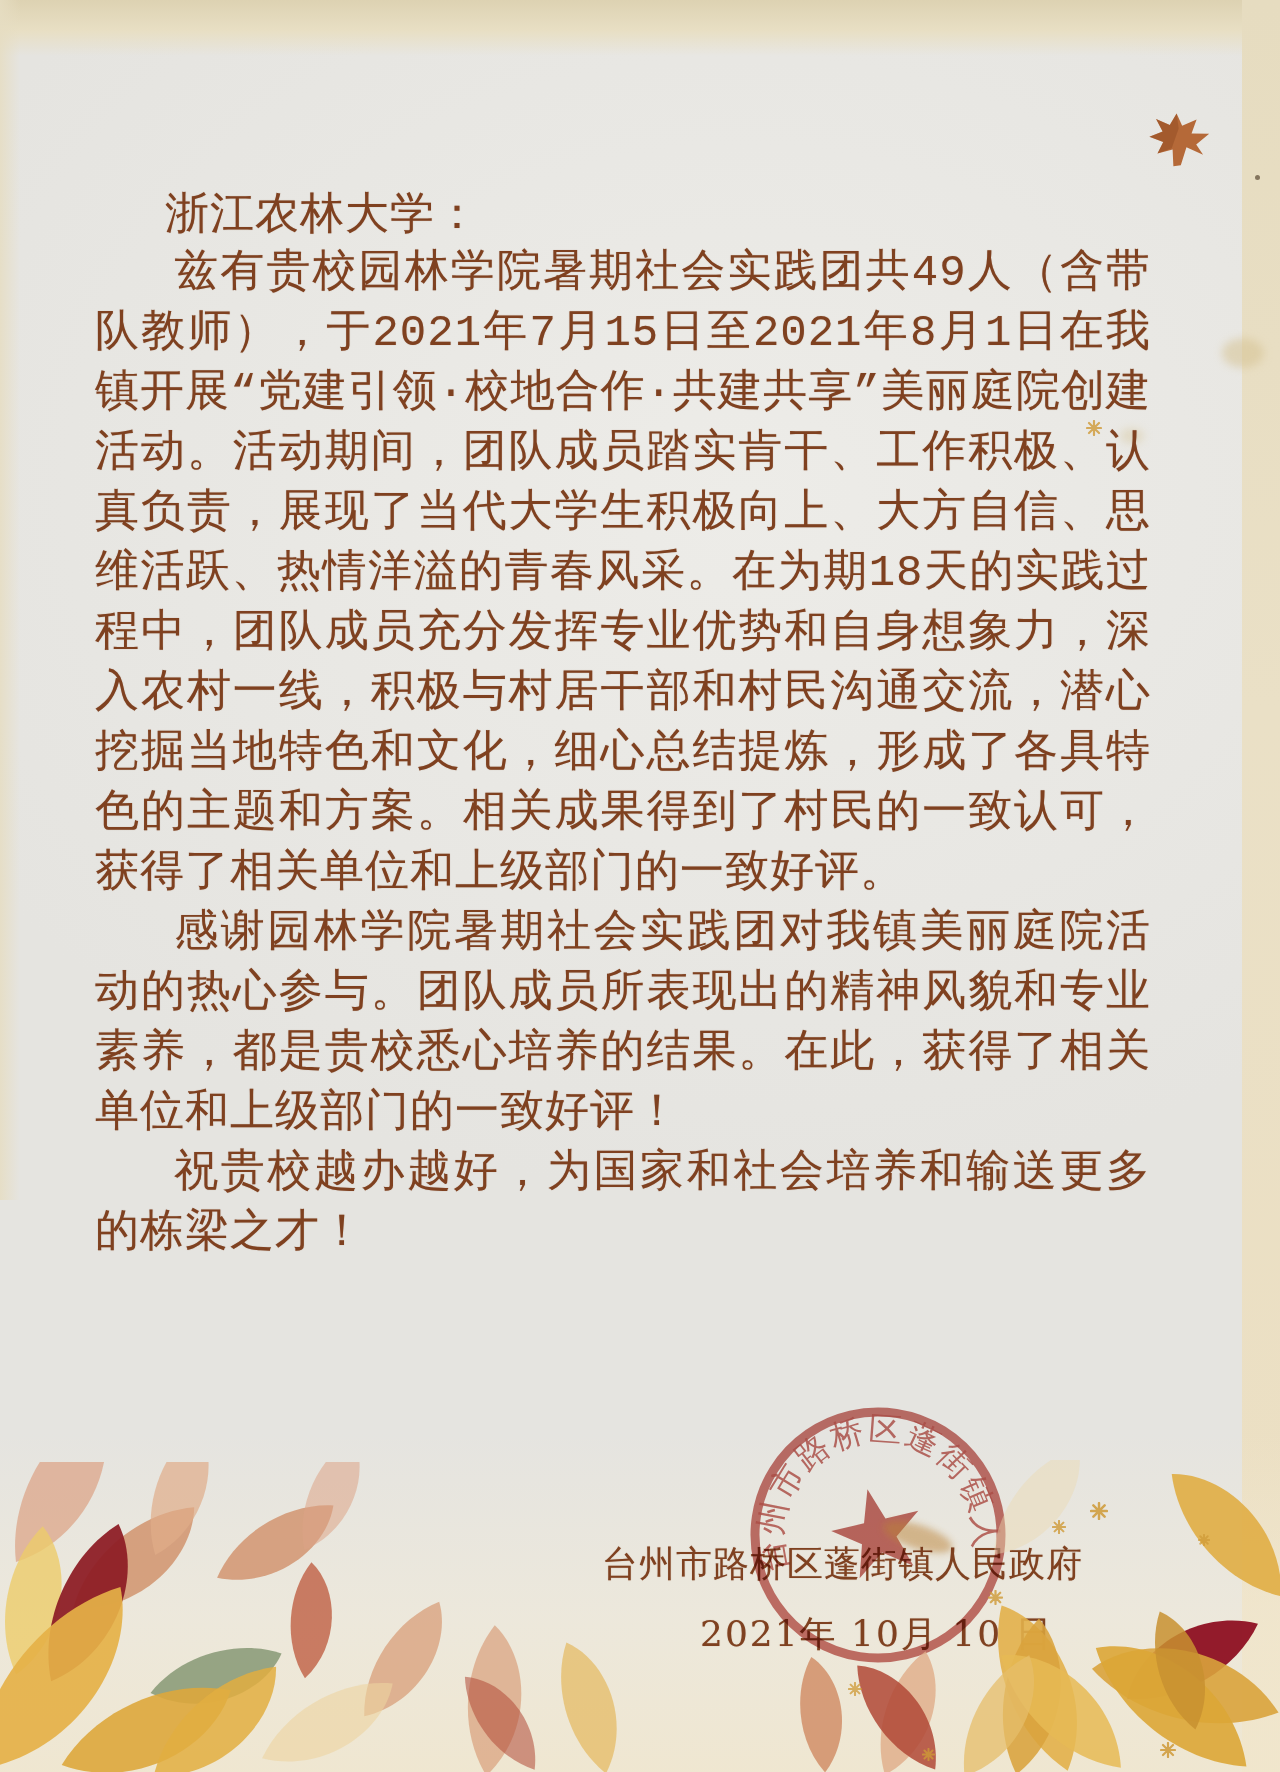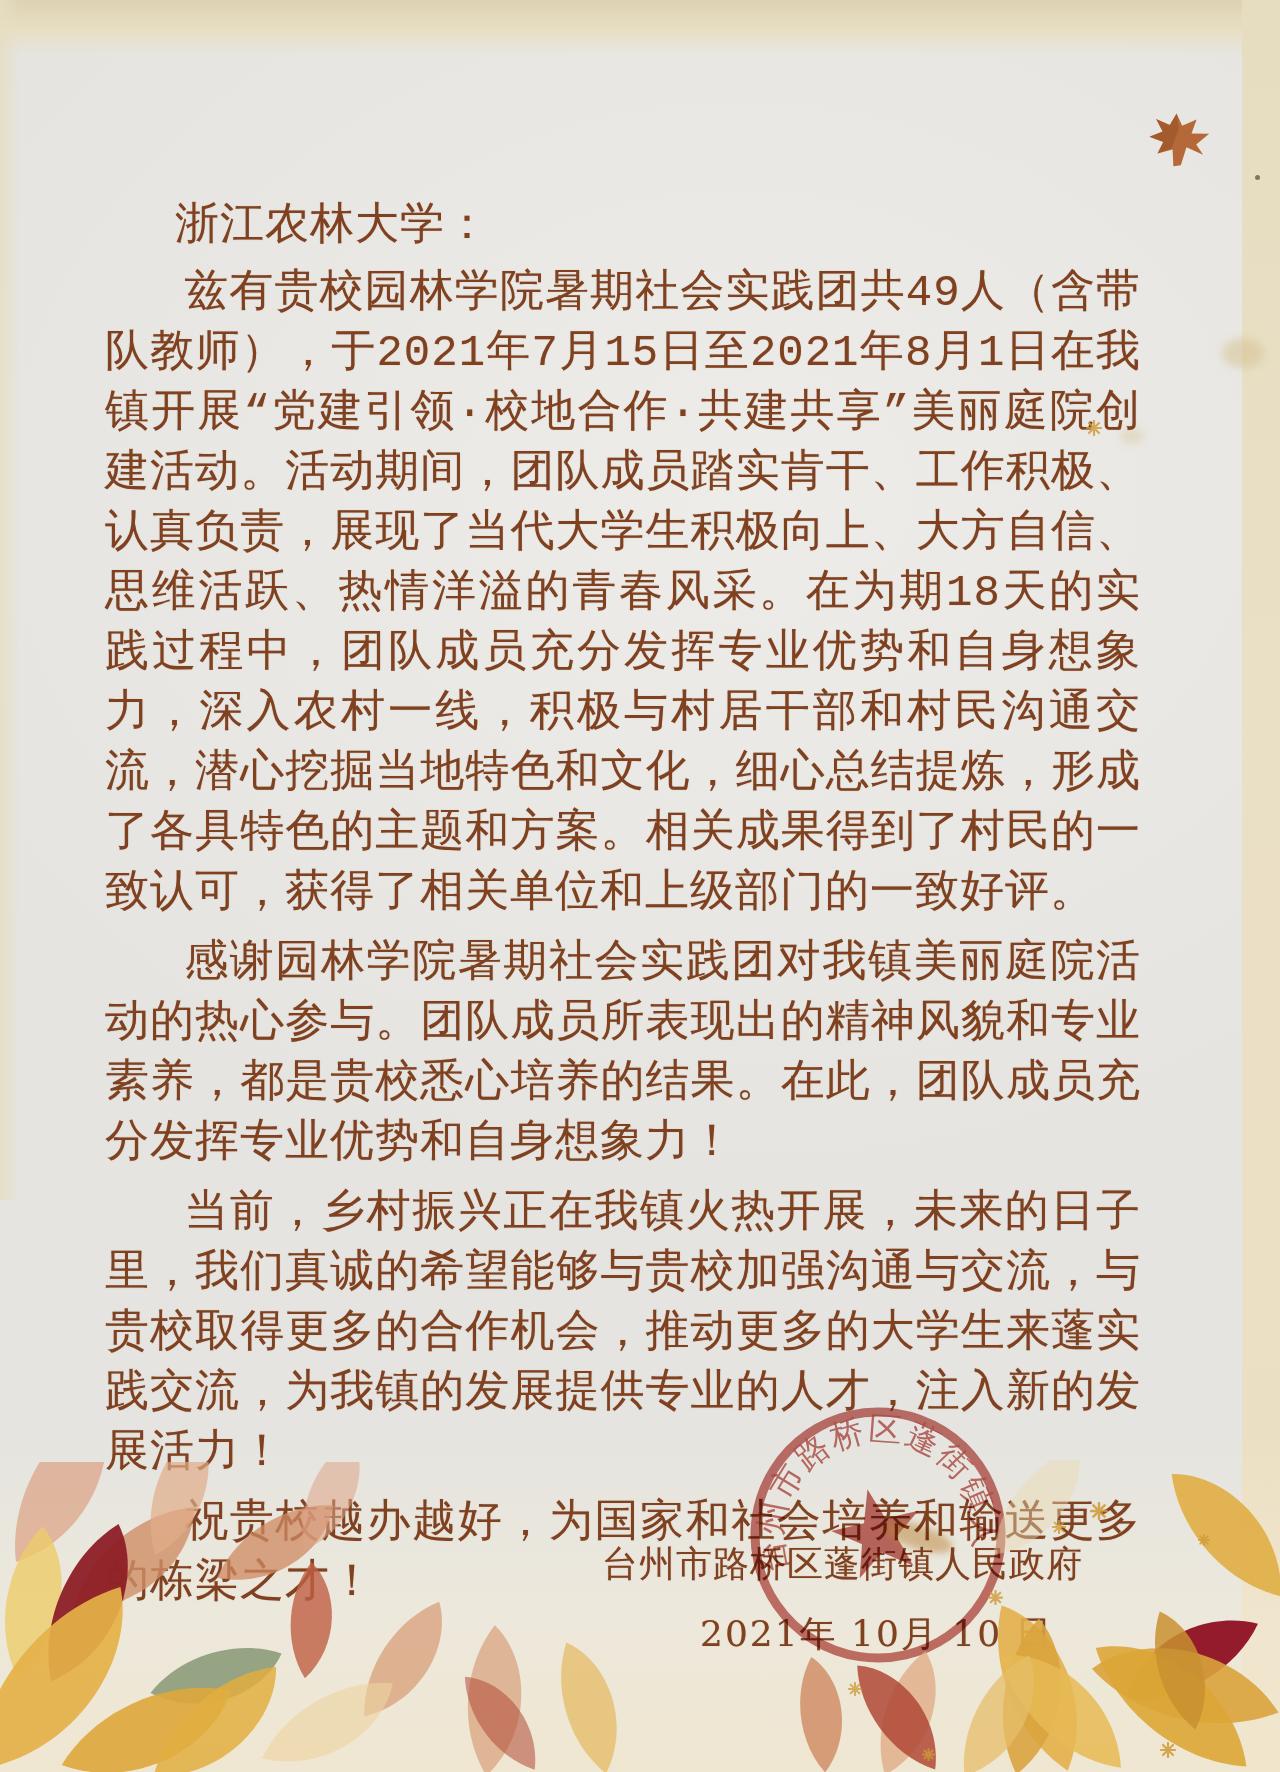--- a/index.html
+++ b/index.html
@@ -18,21 +18,21 @@
     background:linear-gradient(to right,#e6ddc2,rgba(230,221,194,0));opacity:.85;}
   .bottom-cream{position:absolute;left:0;bottom:0;width:1280px;height:340px;
     background:linear-gradient(to bottom, rgba(244,236,215,0) 0%, rgba(244,236,215,.5) 55%, rgba(241,231,206,.85) 100%);}
   
   .letter-body{
     position:absolute;left:95px;top:183px;width:1056px;
     font-size:44px;line-height:60px;letter-spacing:1px;
     color:#7f4120;text-align:justify;
     text-shadow:0 0 1px rgba(127,65,32,.4);
   }
-  .letter-body p{margin:10px;}
+  .letter-body p{margin:0;}
   .salutation{text-indent:70px;text-align:left;}
   .para{text-indent:1.8em;font-family:Liberation Mono, monospace;}
   .signature{
     position:absolute;left:602px;top:1540px;width:440px;
     font-size:36px;letter-spacing:1px;color:#7f4120;
     text-shadow:0 0 1px rgba(127,65,32,.4);white-space:nowrap;
   }
   .date-line{
     position:absolute;left:700px;top:1610px;width:300px;
     font-size:36px;letter-spacing:2px;color:#7f4120;
@@ -63,22 +63,21 @@
     <path d="M13,41 L17,29 L3,26 L15,19 L7,8 L21,12 L26,0 L30,14 L26,34 Z" fill="#8d4a22" opacity=".45" transform="rotate(8 32 26)"></path>
   </svg>
 
   <div class="stain stain1"></div>
   <div class="stain stain2"></div>
   <div class="speck"></div>
 
   <div class="letter-body">
     <p class="salutation">浙江农林大学：</p>
     <p class="para">兹有贵校园林学院暑期社会实践团共49人（含带队教师），于2021年7月15日至2021年8月1日在我镇开展“党建引领·校地合作·共建共享”美丽庭院创建活动。活动期间，团队成员踏实肯干、工作积极、认真负责，展现了当代大学生积极向上、大方自信、思维活跃、热情洋溢的青春风采。在为期18天的实践过程中，团队成员充分发挥专业优势和自身想象力，深入农村一线，积极与村居干部和村民沟通交流，潜心挖掘当地特色和文化，细心总结提炼，形成了各具特色的主题和方案。相关成果得到了村民的一致认可，获得了相关单位和上级部门的一致好评。</p>
-    <p class="para">感谢园林学院暑期社会实践团对我镇美丽庭院活动的热心参与。团队成员所表现出的精神风貌和专业素养，都是贵校悉心培养的结果。在此，团队成员充分发挥专业优势和自身想象力！</p>
-    <p class="para">当前，乡村振兴正在我镇火热开展，未来的日子里，我们真诚的希望能够与贵校加强沟通与交流，与贵校取得更多的合作机会，推动更多的大学生来蓬实践交流，为我镇的发展提供专业的人才，注入新的发展活力！</p>
+    <p class="para">感谢园林学院暑期社会实践团对我镇美丽庭院活动的热心参与。团队成员所表现出的精神风貌和专业素养，都是贵校悉心培养的结果。在此，获得了相关单位和上级部门的一致好评！</p>
     <p class="para">祝贵校越办越好，为国家和社会培养和输送更多的栋梁之才！</p>
   </div>
 
   <div class="signature">台州市路桥区蓬街镇人民政府</div>
   <div class="date-line">2021年 10月 10 日</div>
 
   <svg class="stamp" viewBox="-150 -150 300 300">
     <defs>
       <filter id="smudgeblur" x="-60%" y="-60%" width="220%" height="220%">
         <feGaussianBlur stdDeviation="3.5"></feGaussianBlur>

